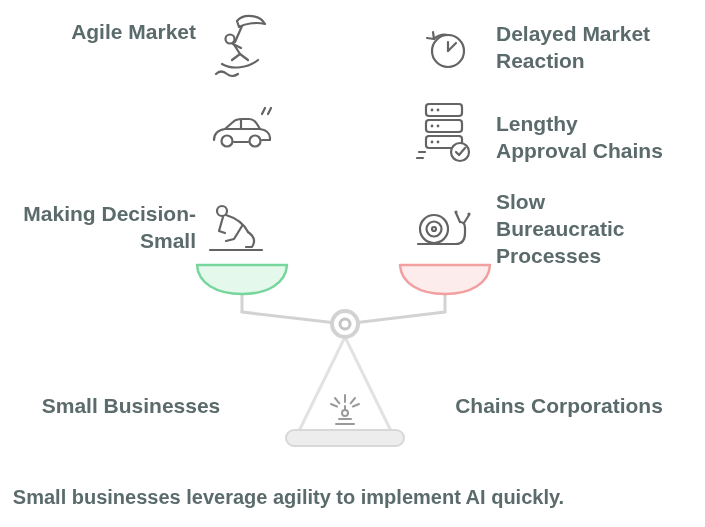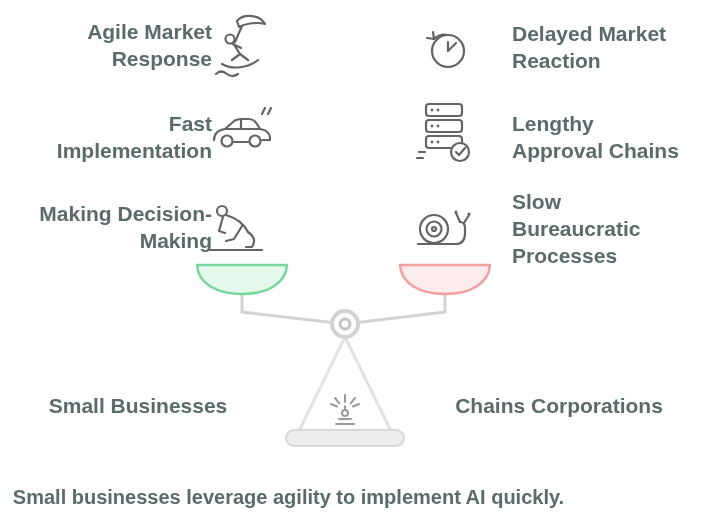--- a/index.html
+++ b/index.html
@@ -10,21 +10,20 @@
     overflow:hidden;
     font-family:"Liberation Sans", sans-serif;
     color:#5b6b6b;
   }
   .row-label{
     position:absolute;
     font-size:21px;
     font-weight:bold;
     line-height:27px;
     color:#5b6b6b;
-    padding-left:16px;
   }
   .row-label.left{ text-align:right; width:196px; left:0; }
   .row-label.right{ text-align:left; width:212px; left:496px; }
   .icon-box{ position:absolute; }
   .icon-box svg{ display:block; }
   .pan-label{
     position:absolute;
     font-size:21px;
     font-weight:bold;
     text-align:center;
@@ -69,21 +68,20 @@
       <line x1="-6" y1="9" x2="6" y2="9"></line>
       <line x1="-9" y1="14" x2="9" y2="14"></line>
     </g>
 
     <circle cx="345" cy="324" r="13" fill="#ffffff" stroke="#d2d2d2" stroke-width="4"></circle>
     <circle cx="345" cy="324" r="5" fill="#ffffff" stroke="#c4c4c4" stroke-width="3"></circle>
   </svg>
 
   <div class="row-label left" style="top:18px">
     <div>Agile Market</div>
-    <div>Response</div>
   </div>
   <div class="icon-box" style="left:208px;top:12px">
     <svg width="64" height="66" viewBox="0 0 64 66" fill="none" stroke="#646464" stroke-width="2.2" stroke-linecap="round" stroke-linejoin="round">
       <path d="M29 9 C36 1 52 3 57 12 C49 10 38 11 31 15 Z"></path>
       <path d="M34 14 L27 30"></path>
       <circle cx="22" cy="27" r="4.5"></circle>
       <path d="M25 31 L32 42"></path>
       <path d="M25 32 L33 36"></path>
       <path d="M32 42 L24 48 M32 42 L40 48"></path>
       <path d="M14 52 C24 58 40 56 50 48"></path>
@@ -97,24 +95,20 @@
       <path d="M26 27 L26 18"></path>
       <path d="M12 15 A16 16 0 0 1 26 11"></path>
       <path d="M12 15 L11 8 M12 15 L5 14"></path>
     </svg>
   </div>
   <div class="row-label right" style="top:20px">
     <div>Delayed Market</div>
     <div>Reaction</div>
   </div>
 
-  <div class="row-label left" style="top:110px">
-    <div>Fast</div>
-    <div>Implementation</div>
-  </div>
   <div class="icon-box" style="left:210px;top:106px">
     <svg width="64" height="50" viewBox="0 0 64 50" fill="none" stroke="#646464" stroke-width="2.2" stroke-linecap="round" stroke-linejoin="round">
       <path d="M52 8 l3 -6 M58 8 l3 -6"></path>
       <path d="M4 34 C4 27 8 24 15 23 L23 16 C25 14 28 13 32 13 H39 C43 13 45 15 47 18 L50 23 C56 24 60 27 60 32 V34 H52"></path>
       <path d="M15 23 H50"></path>
       <path d="M31 14 V23"></path>
       <circle cx="17" cy="35" r="5.5"></circle>
       <circle cx="45" cy="35" r="5.5"></circle>
       <path d="M24 36 H38"></path>
     </svg>
@@ -135,21 +129,21 @@
       <path d="M40 52 l3 3 l6 -7"></path>
     </svg>
   </div>
   <div class="row-label right" style="top:110px">
     <div>Lengthy</div>
     <div>Approval Chains</div>
   </div>
 
   <div class="row-label left" style="top:200px">
     <div>Making Decision-</div>
-    <div>Making</div>
+    <div>Small</div>
   </div>
   <div class="icon-box" style="left:204px;top:198px">
     <svg width="64" height="58" viewBox="0 0 64 58" fill="none" stroke="#646464" stroke-width="2.2" stroke-linecap="round" stroke-linejoin="round">
       <circle cx="18" cy="13" r="5"></circle>
       <path d="M22 17 C32 20 40 26 44 34"></path>
       <path d="M19 19 L15 33 L21 35"></path>
       <path d="M44 34 C50 38 52 43 48 49 L42 49"></path>
       <path d="M38 28 L30 41 L22 43"></path>
       <path d="M6 52 H58"></path>
     </svg>
@@ -165,18 +159,18 @@
       <circle cx="22" cy="35" r="7.5"></circle>
       <circle cx="22" cy="35" r="2"></circle>
     </svg>
   </div>
   <div class="row-label right" style="top:188px">
     <div>Slow</div>
     <div>Bureaucratic</div>
     <div>Processes</div>
   </div>
 
-  <div class="pan-label" style="top:394px;left:18px;width:240px">Small Businesses</div>
+  <div class="pan-label" style="top:394px;left:11px;width:240px">Small Businesses</div>
   <div class="pan-label" style="top:394px;left:446px;width:226px">Chains Corporations</div>
 
   <div class="caption">Small businesses leverage agility to implement AI quickly.</div>
 
 </div>
 
 </body></html>

